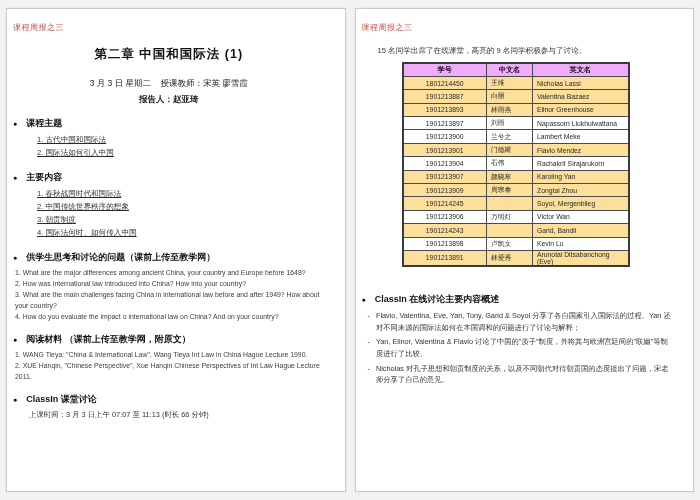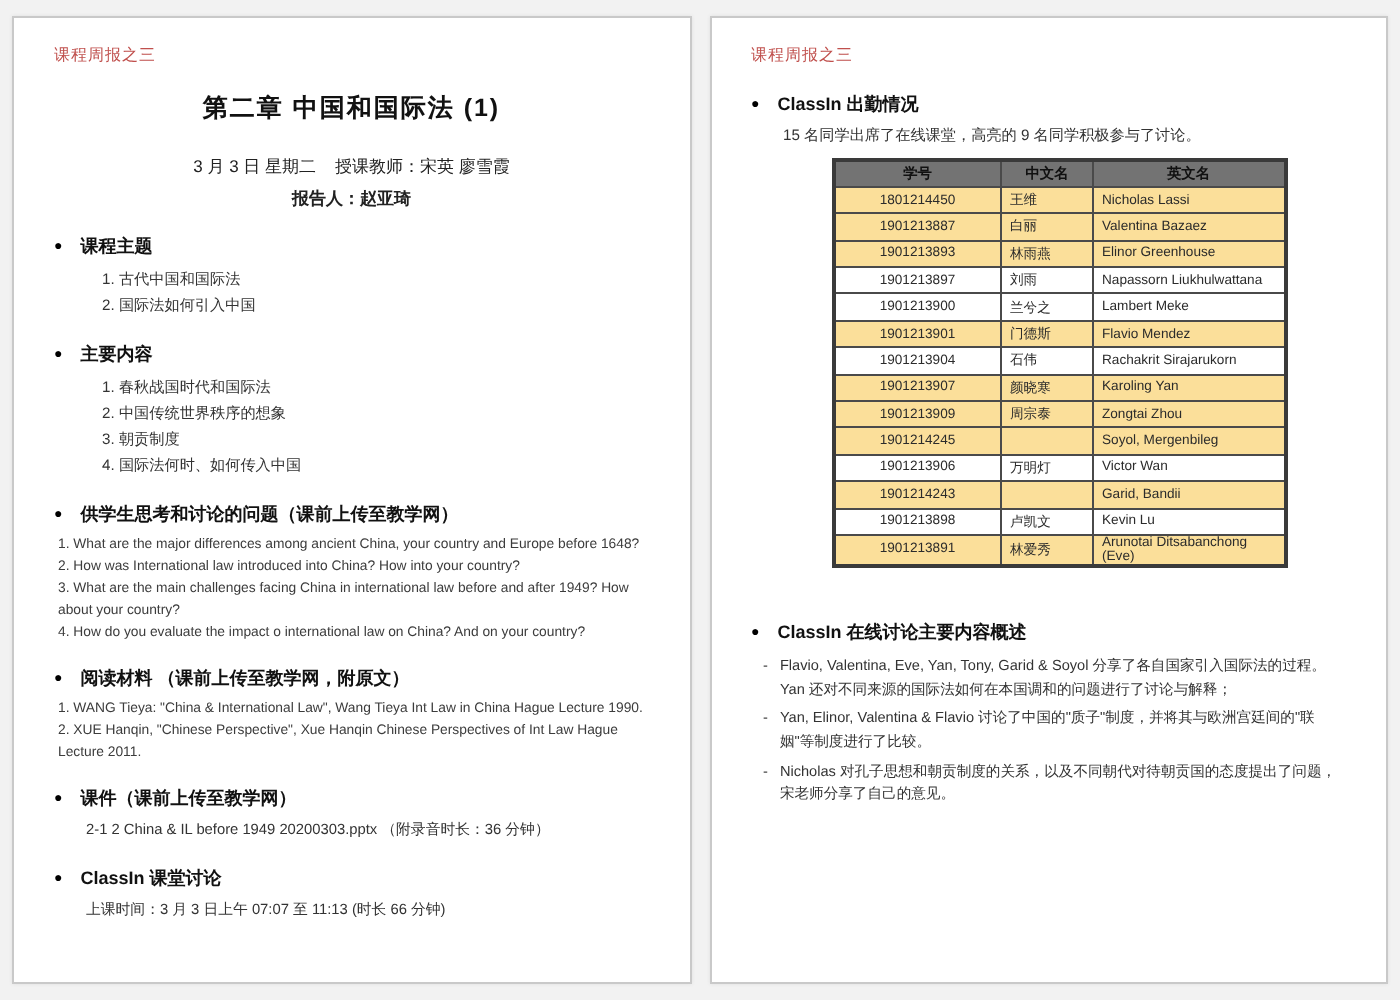--- a/index.html
+++ b/index.html
@@ -12,21 +12,21 @@
   }
   .canvas {
     width:700px; height:500px;
     display:flex; gap:9px;
     padding:8px 6px;
   }
   .page {
     background:#ffffff;
     border:1px solid #c9c9c9;
     width:341px; height:484px;
-    padding:13px 20px 10px 20px;
+    padding:13px 20px 10px 6px;
     overflow:hidden;
     box-shadow:0 0 2px rgba(0,0,0,.08);
   }
   .doc-label {
     font-size:8px;
     color:#c0504d;
     letter-spacing:.5px;
   }
   .title {
     text-align:center;
@@ -58,21 +58,21 @@
     color:#111;
     display:flex;
     align-items:center;
   }
   .sec-head .dot {
     font-size:7px;
     margin-right:9px;
     color:#000;
     line-height:1;
   }
-  .num-list { margin:3px 0 0 24px; }
+  .num-list { margin:3px 0 0 24px;text-decoration:underline; }
   .num-item {
     font-size:7.6px;
     color:#333;
     line-height:1.75;
   }
   .para-list { margin:3px 0 0 2px; }
   .para-item {
     font-size:6.9px;
     color:#3c3c3c;
     line-height:1.6;
@@ -95,21 +95,21 @@
     border:2px solid #3a3a3a;
   }
   .att-table th, .att-table td {
     border:1px solid #4a4a4a;
     font-size:6.8px;
     height:13.4px;
     padding:0 4px;
     font-weight:normal;
   }
   .att-table th {
-    background:#737373;
+    background:#f0abfc;
     font-weight:bold;
     font-size:7.2px;
     text-align:center;
     color:#111;
   }
   .col-id { width:84px; text-align:center; }
   .col-cn { width:46px; text-align:left; }
   .col-en { width:96px; text-align:left; }
   .row-hl td { background:#fbdf9a; }
   .disc-list { margin:4px 0 0 6px; }
@@ -179,49 +179,36 @@
       <div class="sec-head">
         <span class="dot">●</span>
         <span>阅读材料 （课前上传至教学网，附原文）</span>
       </div>
       <div class="para-list">
           <div class="para-item">1. WANG Tieya: "China &amp; International Law", Wang Tieya Int Law in China Hague Lecture 1990.</div>
           <div class="para-item">2. XUE Hanqin, "Chinese Perspective", Xue Hanqin Chinese Perspectives of Int Law Hague Lecture 2011.</div>
         </div>
     </div>
 
-    <div class="section">
-      <div class="sec-head">
-        <span class="dot">●</span>
-        <span>课件（课前上传至教学网）</span>
-      </div>
-      <div class="sub-list">
-          <div class="sub-item">2-1 2 China &amp; IL before 1949 20200303.pptx （附录音时长：36 分钟）</div>
-        </div>
-    </div>
 
     <div class="section">
       <div class="sec-head">
         <span class="dot">●</span>
         <span>ClassIn 课堂讨论</span>
       </div>
       <div class="sub-list">
           <div class="sub-item">上课时间：3 月 3 日上午 07:07 至 11:13 (时长 66 分钟)</div>
         </div>
     </div>
   </div>
 
   <div class="page">
     <div class="doc-label">课程周报之三</div>
 
     <div class="section" style="margin-top:13px;">
-      <div class="sec-head">
-        <span class="dot">●</span>
-        <span>ClassIn 出勤情况</span>
-      </div>
       <div class="intro">15 名同学出席了在线课堂，高亮的 9 名同学积极参与了讨论。</div>
 
       <table class="att-table">
         <thead>
           <tr>
             <th class="col-id">学号</th>
             <th class="col-cn">中文名</th>
             <th class="col-en">英文名</th>
           </tr>
         </thead>

